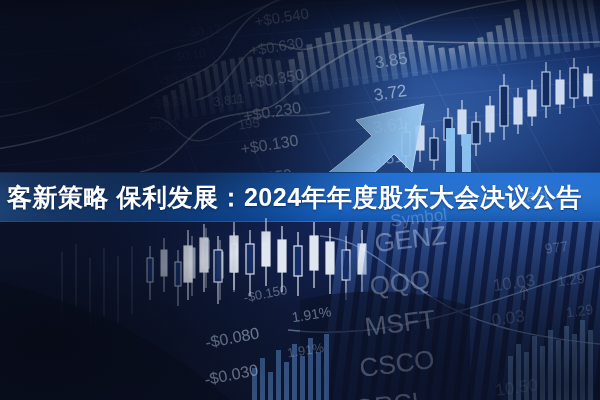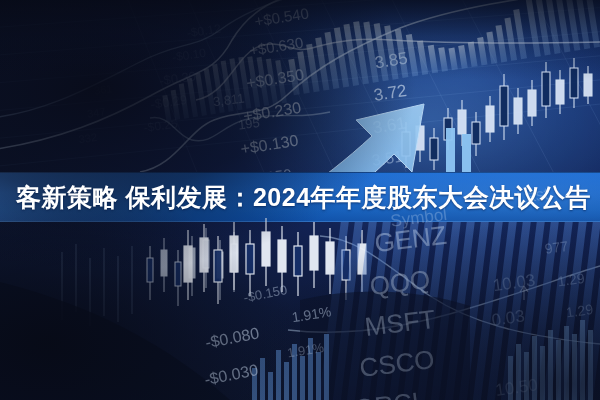--- a/index.html
+++ b/index.html
@@ -42,21 +42,21 @@
   #title-band .bandtex{
     position:absolute;inset:0;
     background:
       linear-gradient(106deg, rgba(255,255,255,.13) 0%, rgba(255,255,255,0) 34%),
       radial-gradient(70% 140% at 86% 50%, rgba(140,200,255,.18) 0%, rgba(140,200,255,0) 70%);
     pointer-events:none;
   }
   #title-text{
     position:relative;z-index:3;
     font-size:25px;font-weight:bold;color:#fff;letter-spacing:.5px;
-    padding-left:16px;white-space:nowrap;
+    padding-left:7px;white-space:nowrap;
     text-shadow:0 1px 2px rgba(0,20,60,.55);
   }
 
   .nowrap{white-space:nowrap;}
 </style>
 </head>
 <body>
 
 <div id="stage">
 

